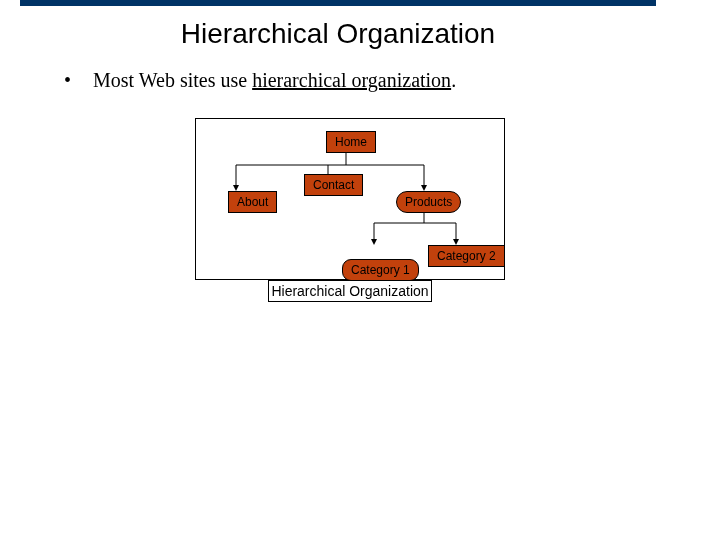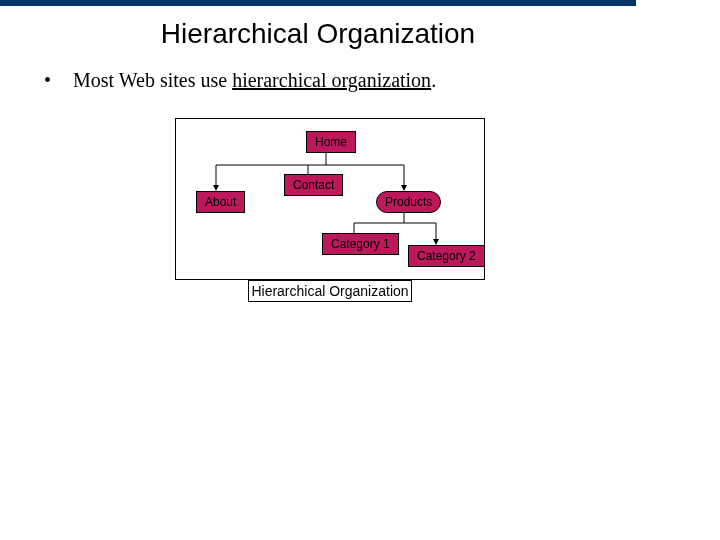--- a/index.html
+++ b/index.html
@@ -1,33 +1,33 @@
 <!DOCTYPE html>
 <html><head>
 <meta charset="utf-8">
 <style>
   * { box-sizing: border-box; margin: 0; padding: 0; }
   html, body { width: 720px; height: 540px; font-family: "Times New Roman", Times, serif; background: #fff; }
-  .slide { width: 636px; height: 540px; position: relative; }
+  .slide { width: 636px; height: 540px; position: relative; margin-left: 20px; }
   .topbar { height: 6px; background: #003366; width: 100%; }
   .title { text-align: center; font-size: 28px; margin-top: 12px; font-family: Arial, Helvetica, sans-serif; font-weight: 400; color: #000; }
   .content { padding: 18px 20px 0 44px; }
   ul { list-style: none; }
   li { font-size: 20px; margin-bottom: 26px; text-align: justify; line-height: 1.22; }
   li::before { content: "•"; display: inline-block; width: 24px; margin-left: -24px; }
   li { padding-left: 24px; }
   .underline { text-decoration: underline; }
   .diagram-wrap { width: 310px; margin: 0 auto 6px auto; }
   .diagram { border: 1px solid #000; padding: 12px 8px 8px 8px; font-family: Arial, Helvetica, sans-serif; font-size: 12px; position: relative; height: 162px; }
-  .dbox { border: 1px solid #000; background: #be185d; padding: 3px 8px; position: absolute; font-size: 12px; white-space: nowrap; }
+  .dbox { border: 1px solid #000; background: #c2410c; padding: 3px 8px; position: absolute; font-size: 12px; white-space: nowrap; }
   .b-home { left: 130px; top: 12px; }
-  .b-about { left: 20px; top: 72px; }
+  .b-about { left: 32px; top: 72px; }
   .b-contact { left: 108px; top: 55px; }
   .b-products { left: 200px; top: 72px; border-radius: 11px; }
-  .b-cat1 { left: 146px; top: 114px; }
+  .b-cat1 { left: 146px; top: 140px; border-radius: 9px; }
   .b-cat2 { left: 232px; top: 126px; }
   svg.lines { position: absolute; left: 0; top: 0; width: 302px; height: 160px; }
   .caption { text-align: center; font-family: Arial, Helvetica, sans-serif; font-size: 14px; border: 1px solid #000; width: 164px; margin: 0 auto; padding: 2px 0; }
   .footer { position: absolute; left: 0; bottom: 0; width: 720px; height: 38px; border-top: 2px solid #2a2a66; display: flex; align-items: center; font-style: italic; font-size: 13px; font-family: "Times New Roman", Times, serif; }
   .f-left { flex: 1.3; padding-left: 8px; }
   .f-mid { flex: 1; text-align: center; }
   .f-right { flex: 1.1; text-align: center; }
   .logo { position: absolute; right: 10px; bottom: 3px; width: 32px; height: 32px; }
 </style>
 </head>

